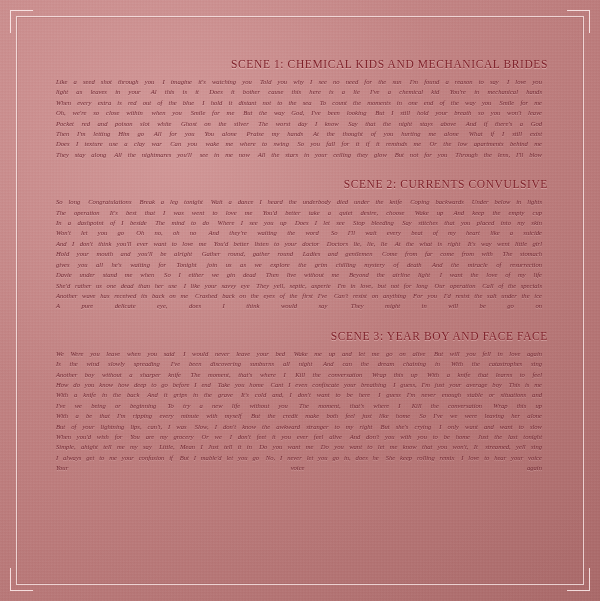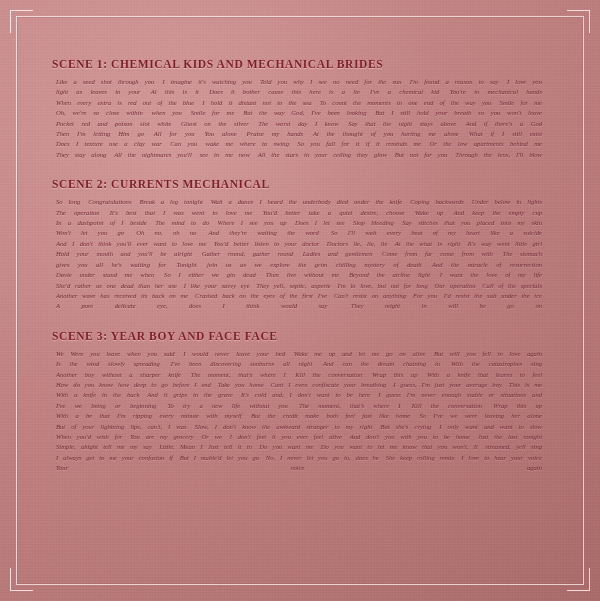--- a/index.html
+++ b/index.html
@@ -61,23 +61,23 @@
     z-index: 2;
     padding: 24px 30px 10px 30px;
     height: 100%;
     box-sizing: border-box;
   }
 
   .scene {
     margin-bottom: 14px;
   }
   .scene-title {
-    text-align: left;
+    text-align: right;
     font-family: "Liberation Serif", serif;
-    font-weight: bold;
+    font-weight: normal;
     font-size: 11.5px;
     letter-spacing: 0.6px;
     color: #7d1f28;
     text-shadow: 0 1px 0 rgba(255,225,225,0.45);
     margin: 0 0 7px 0;
     font-variant: small-caps;
     white-space: nowrap;
   }
   .scene-1 .scene-title { margin-top: 12px; }
   .scene-2 .scene-title { margin-top: 18px; }
@@ -113,21 +113,21 @@
   <div class="corner br"></div>
 
   <div class="content">
 
     <section class="scene scene-1">
       <h2 class="scene-title">SCENE 1: CHEMICAL KIDS AND MECHANICAL BRIDES</h2>
       <p class="lyrics"><span class="phrase">Like a seed shot through you</span>   <span class="phrase">I imagine it's watching you</span>   <span class="phrase">Told you why I see no need for the sun</span>   <span class="phrase">I'm found a reason to say</span>   <span class="phrase">I love you</span>   <span class="phrase">light as leaves in your</span>   <span class="phrase">Al this is it</span>   <span class="phrase">Does it bother cause this here is a lie</span>   <span class="phrase">I've a chemical kid</span>   <span class="phrase">You're in mechanical hands</span>   <span class="phrase">When every extra is red out of the blue</span>   <span class="phrase">I hold it distant not to the sea</span>   <span class="phrase">To count the moments in one end of the way you</span>   <span class="phrase">Smile for me</span>   <span class="phrase">Oh, we're so close within</span>   <span class="phrase">when you</span>   <span class="phrase">Smile for me</span>   <span class="phrase">But the way God, I've been looking</span>   <span class="phrase">But I still hold your breath so you won't leave</span>   <span class="phrase">Pocket red and poison slot white</span>   <span class="phrase">Ghost on the silver</span>   <span class="phrase">The worst day I know</span>   <span class="phrase">Say that the night stays above</span>   <span class="phrase">And if there's a God</span>   <span class="phrase">Then I'm letting Him go</span>   <span class="phrase">All for you</span>   <span class="phrase">You alone</span>   <span class="phrase">Praise my hands</span>   <span class="phrase">At the thought of you hurting me alone</span>   <span class="phrase">What if I still exist</span>   <span class="phrase">Does I texture use a clay war</span>   <span class="phrase">Can you</span>   <span class="phrase">wake me where to swing</span>   <span class="phrase">So you fall for it if it reminds me</span>   <span class="phrase">Or the low apartments behind me</span>   <span class="phrase">They stay along</span>   <span class="phrase">All the nightmares you'll</span>   <span class="phrase">see in me now</span>   <span class="phrase">All the stars in your ceiling they glow</span>   <span class="phrase">But not for you</span>   <span class="phrase">Through the lens, I'll blow</span></p>
     </section>
 
     <section class="scene scene-2">
-      <h2 class="scene-title">SCENE 2: CURRENTS MECHANICAL</h2>
+      <h2 class="scene-title">SCENE 2: CURRENTS CONVULSIVE</h2>
       <p class="lyrics"><span class="phrase">So long</span>   <span class="phrase">Congratulations</span>   <span class="phrase">Break a leg tonight</span>   <span class="phrase">Wait a dance I heard the underbody died under the knife</span>   <span class="phrase">Coping backwards</span>   <span class="phrase">Under below in lights</span>   <span class="phrase">The operation</span>   <span class="phrase">It's best that I was went to love me</span>   <span class="phrase">You'd better take a quiet desire, choose</span>   <span class="phrase">Wake up</span>   <span class="phrase">And keep the empty cup</span>   <span class="phrase">In a dashpoint of I beside</span>   <span class="phrase">The mind to do</span>   <span class="phrase">Where I see you up</span>   <span class="phrase">Does I let see</span>   <span class="phrase">Stop bleeding</span>   <span class="phrase">Say stitches that you placed into my skin</span>   <span class="phrase">Won't let you go</span>   <span class="phrase">Oh no, oh no</span>   <span class="phrase">And they're waiting the word</span>   <span class="phrase">So I'll wait every beat of my heart like a suicide</span>   <span class="phrase">And I don't think you'll ever want to love me</span>   <span class="phrase">You'd better listen to your doctor</span>   <span class="phrase">Doctors lie, lie, lie</span>   <span class="phrase">At the what is right</span>   <span class="phrase">It's way went little girl</span>   <span class="phrase">Hold your mouth and you'll be alright</span>   <span class="phrase">Gather round, gather round</span>   <span class="phrase">Ladies and gentlemen</span>   <span class="phrase">Come from far come from with</span>   <span class="phrase">The stomach</span>   <span class="phrase">gives you all he's waiting for</span>   <span class="phrase">Tonight</span>   <span class="phrase">join us as we explore the grim chilling mystery of death</span>   <span class="phrase">And the miracle of resurrection</span>   <span class="phrase">Davie under stand me when</span>   <span class="phrase">So I either we gin dead</span>   <span class="phrase">Then live without me</span>   <span class="phrase">Beyond the airline light</span>   <span class="phrase">I want the love of my life</span>   <span class="phrase">She'd rather us one dead than her use</span>   <span class="phrase">I like your savvy eye</span>   <span class="phrase">They yell, septic, asperie</span>   <span class="phrase">I'm in love, but not for long</span>   <span class="phrase">Our operation</span>   <span class="phrase">Call of the specials</span>   <span class="phrase">Another wave has received its back on me</span>   <span class="phrase">Crashed back on the eyes of the first I've</span>   <span class="phrase">Can't resist on anything</span>   <span class="phrase">For you</span>   <span class="phrase">I'd resist the salt under the ice</span>   <span class="phrase">A pure delicate eye, does I think would say</span>   <span class="phrase">They might in will be go on</span></p>
     </section>
 
     <section class="scene scene-3">
       <h2 class="scene-title">SCENE 3: YEAR BOY AND FACE FACE</h2>
       <p class="lyrics"><span class="phrase">We Were you leave when you said</span>   <span class="phrase">I would never leave your bed</span>   <span class="phrase">Wake me up and let me go on alive</span>   <span class="phrase">But will you fell in love again</span>   <span class="phrase">Is the wind slowly spreading</span>   <span class="phrase">I've been discovering sunburns all night</span>   <span class="phrase">And can the dream chaining in</span>   <span class="phrase">With the catastrophes sing</span>   <span class="phrase">Another boy without a sharper knife</span>   <span class="phrase">The moment, that's where I</span>   <span class="phrase">Kill the conversation</span>   <span class="phrase">Wrap this up</span>   <span class="phrase">With a knife that learns to feel</span>   <span class="phrase">How do you know how deep to go before I end</span>   <span class="phrase">Take you home</span>   <span class="phrase">Cant I even confiscate your breathing</span>   <span class="phrase">I guess, I'm just your average boy</span>   <span class="phrase">This is me</span>   <span class="phrase">With a knife in the back</span>   <span class="phrase">And it grips in the grave</span>   <span class="phrase">It's cold and, I don't want to be here</span>   <span class="phrase">I guess I'm never enough stable or situations and</span>   <span class="phrase">I've we being or beginning</span>   <span class="phrase">To try a new life without you</span>   <span class="phrase">The moment, that's where I</span>   <span class="phrase">Kill the conversation</span>   <span class="phrase">Wrap this up</span>   <span class="phrase">With a be that I'm ripping every minute with myself</span>   <span class="phrase">But the credit make both feel just like home</span>   <span class="phrase">So I've we were leaving her alone</span>   <span class="phrase">But of your lightning lips, can't, I was</span>   <span class="phrase">Slow, I don't know the awkward stranger to my right</span>   <span class="phrase">But she's crying</span>   <span class="phrase">I only want and want to slow</span>   <span class="phrase">When you'd wish for</span>   <span class="phrase">You are my grocery</span>   <span class="phrase">Or we</span>   <span class="phrase">I don't feet it you ever feel alive</span>   <span class="phrase">And don't you with you to be home</span>   <span class="phrase">Just the last tonight</span>   <span class="phrase">Simple, ahight tell me my say</span>   <span class="phrase">Little, Mean I Just tell it in</span>   <span class="phrase">Do you want me</span>   <span class="phrase">Do you want to let me know that you won't, It</span>   <span class="phrase">streamed, yell sing</span>   <span class="phrase">I always get to me your confusion if</span>   <span class="phrase">But I mable'd let you go</span>   <span class="phrase">No, I never let you go in, does he</span>   <span class="phrase">She keep rolling remix</span>   <span class="phrase">I love to hear your voice</span>   <span class="phrase">Your voice again</span></p>
     </section>
 
   </div>
 </div>

